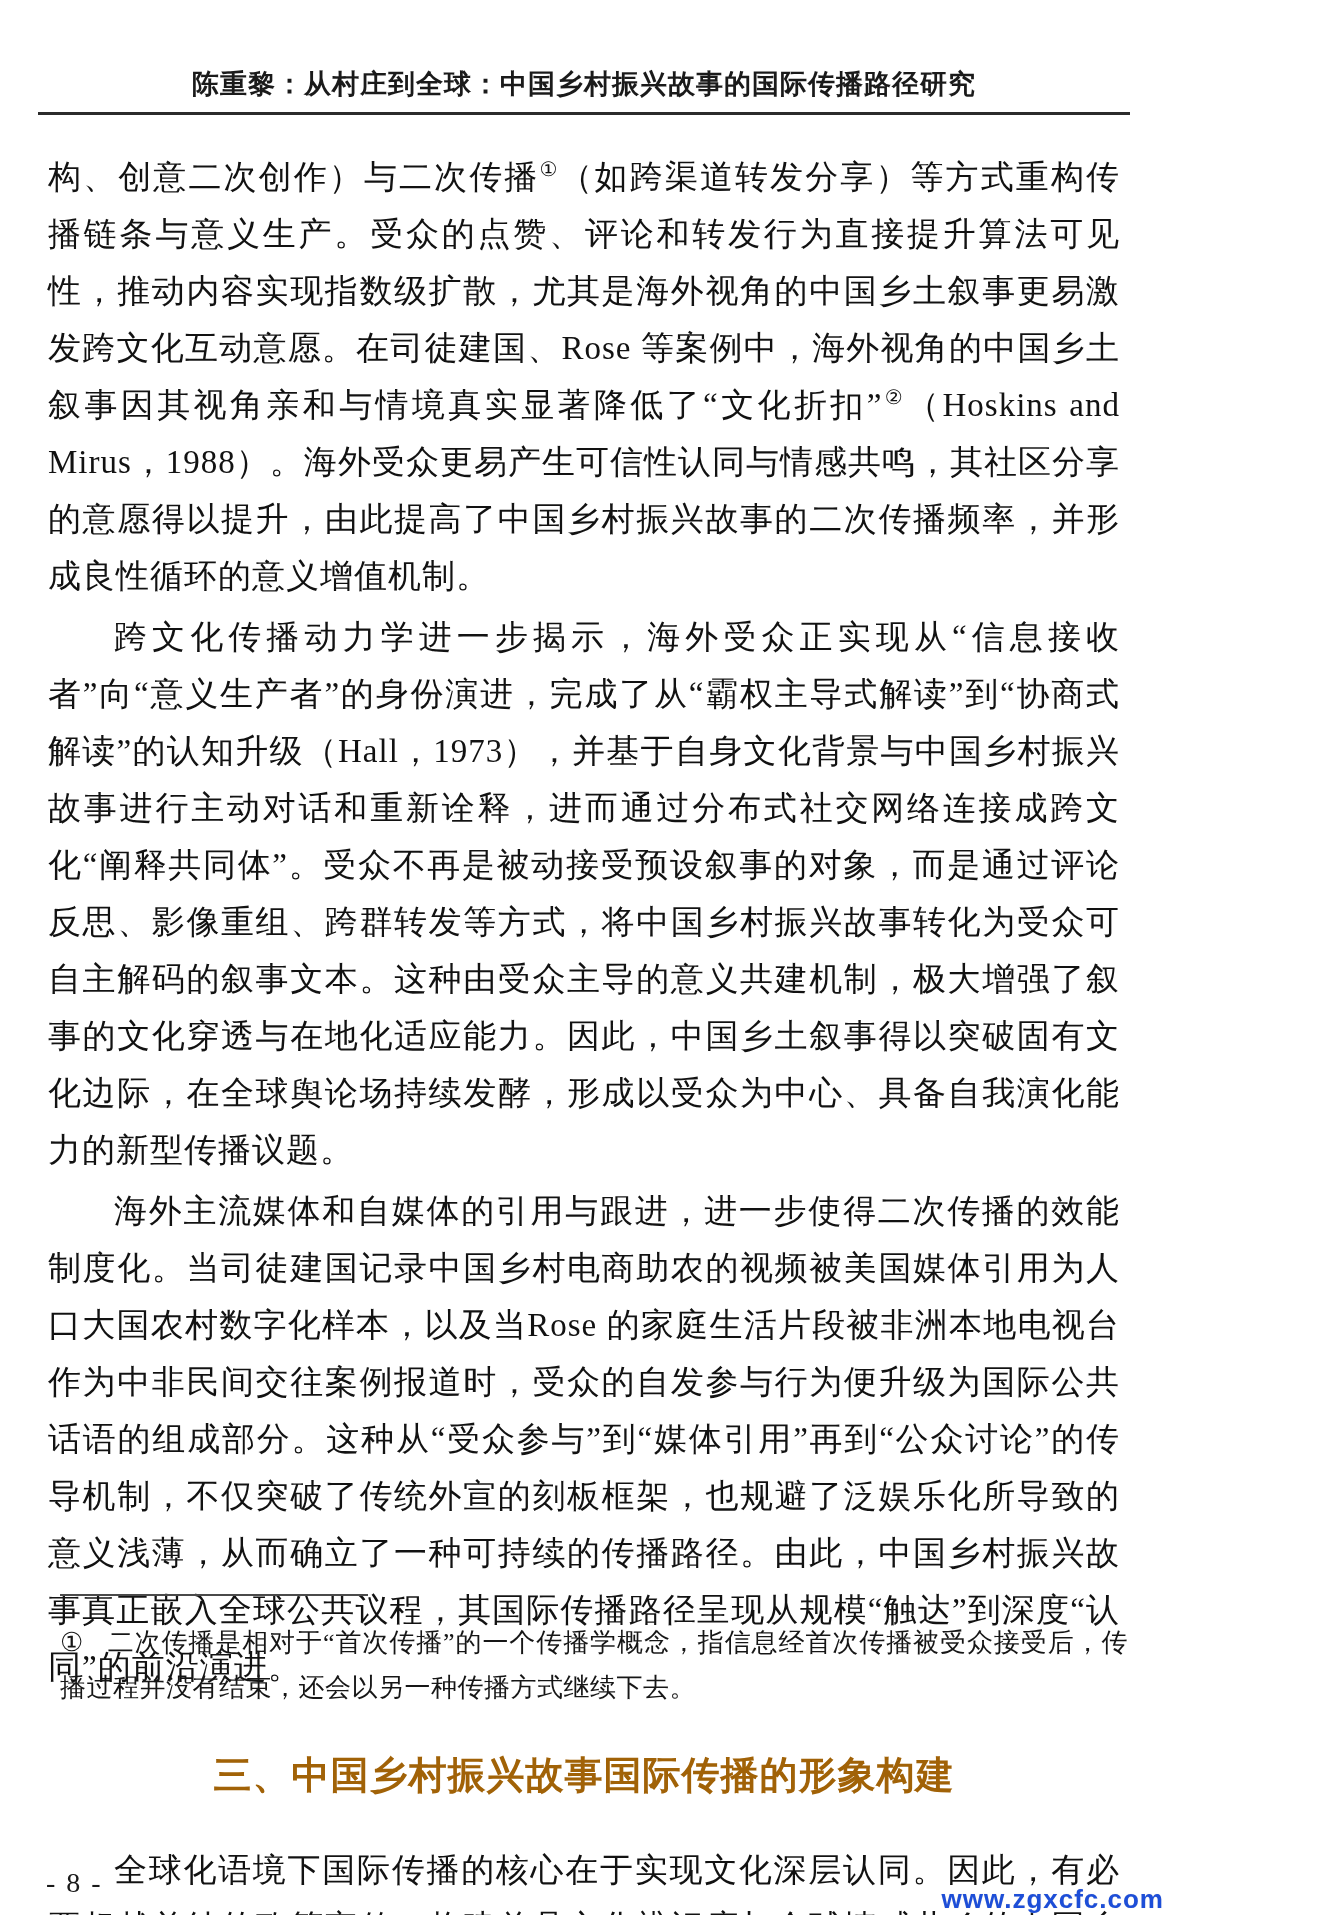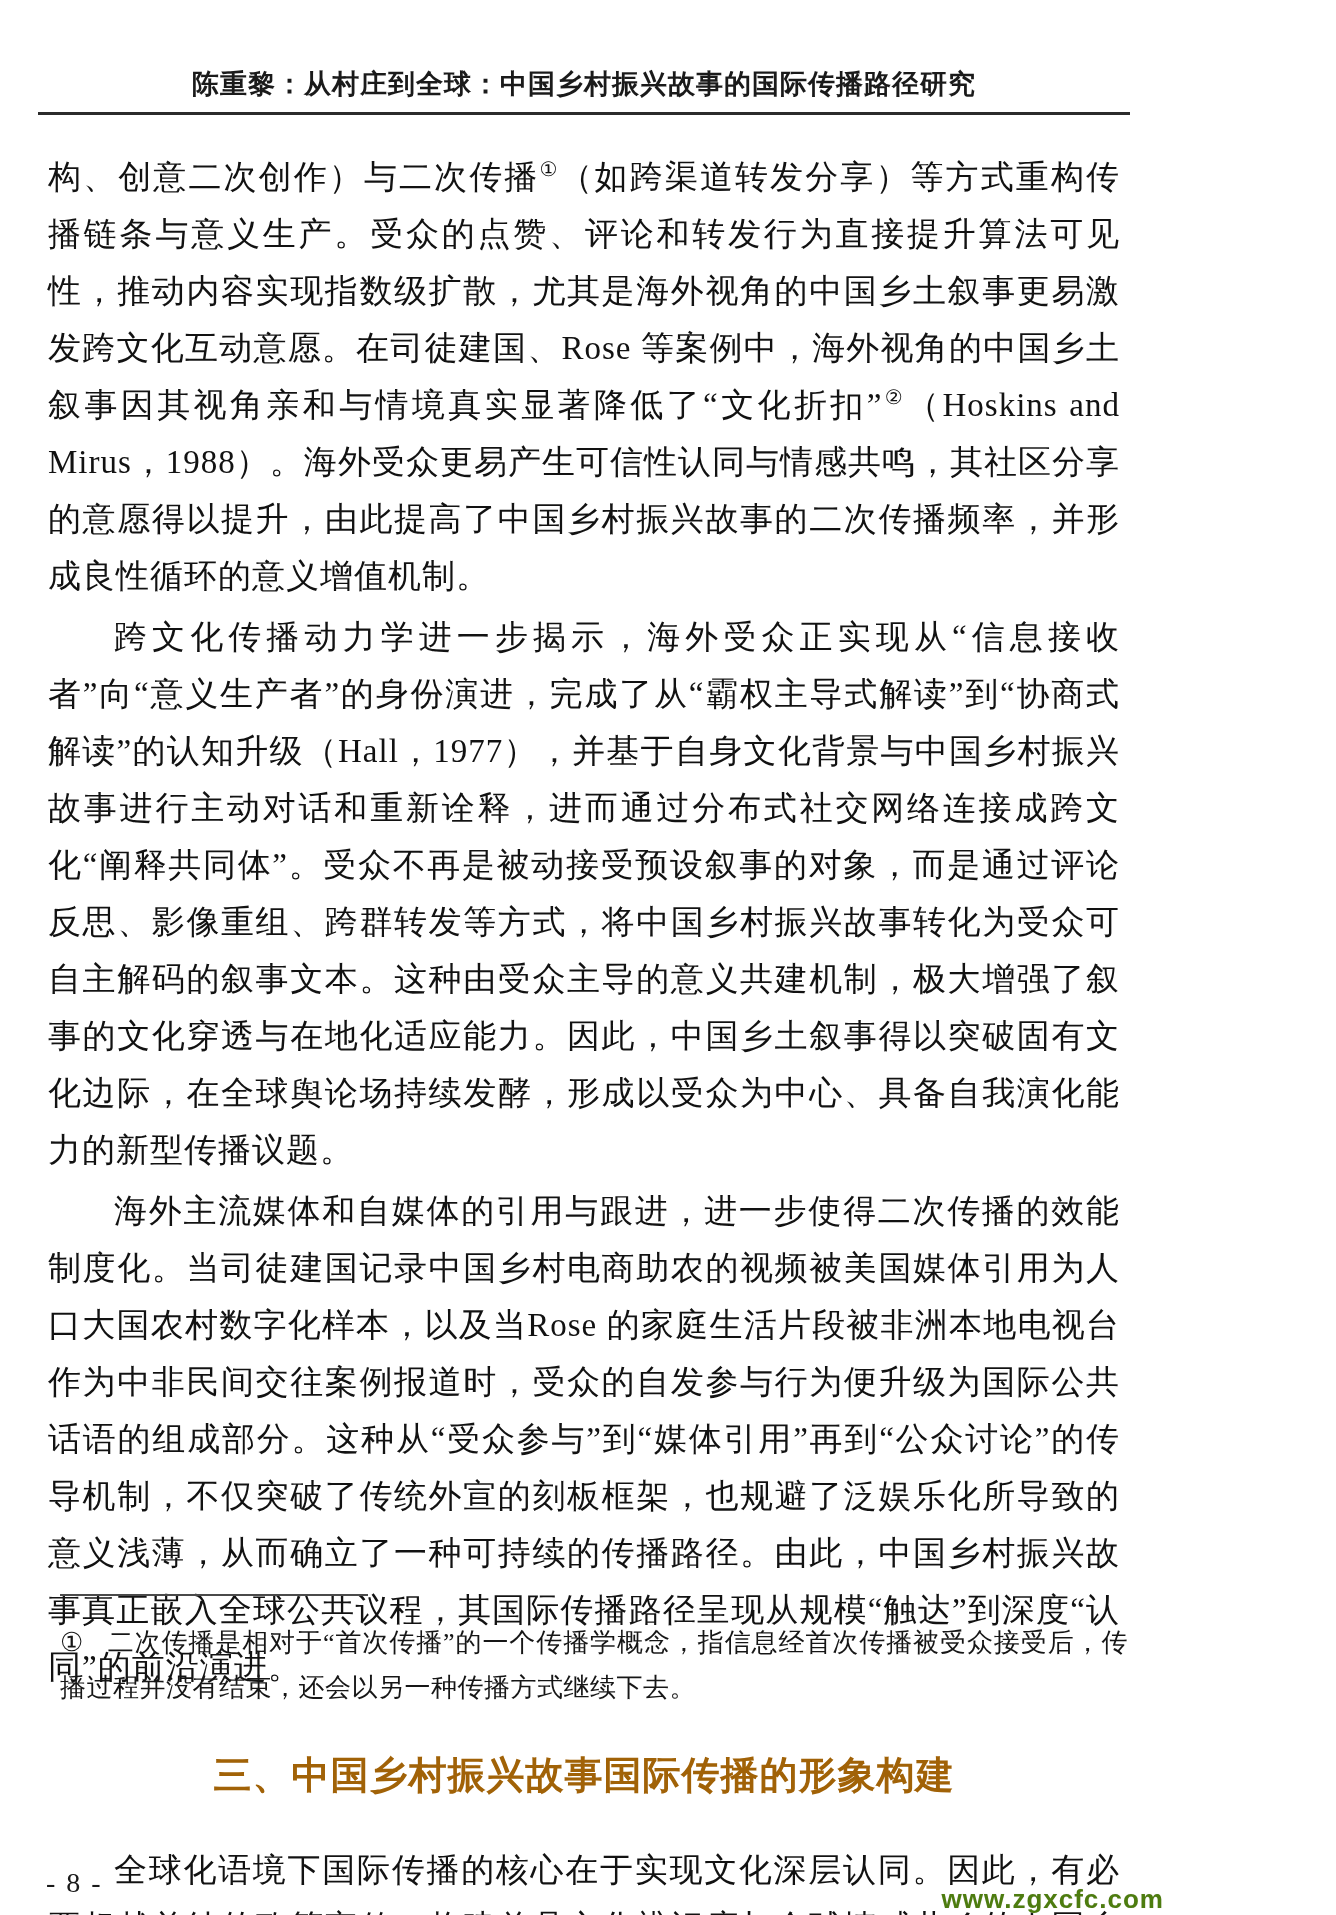--- a/index.html
+++ b/index.html
@@ -97,38 +97,38 @@
     color: #1a1a1a;
   }
   .watermark {
     position: absolute;
     right: 4px;
     bottom: 0px;
     font-family: "Liberation Sans", "DejaVu Sans", sans-serif;
     font-weight: bold;
     font-size: 26px;
     letter-spacing: 1px;
-    color: #4d7c0f;
+    color: #1d4ed8;
     text-shadow: 0 0 1px #dddbdb;
   }
 </style>
 </head>
 <body>
 
 <div class="page">
 
   <header class="header">
     <div class="header-title">陈重黎：从村庄到全球：中国乡村振兴故事的国际传播路径研究</div>
     <div class="header-rule"></div>
   </header>
 
   <main class="body-main">
     <p class="body-para"><span>构、创意二次创作）与二次传播</span><sup class="fn-ref">①</sup><span>（如跨渠道转发分享）等方式重构传播链条与意义生产。受众的点赞、评论和转发行为直接提升算法可见性，推动内容实现指数级扩散，尤其是海外视角的中国乡土叙事更易激发跨文化互动意愿。在司徒建国、Rose 等案例中，海外视角的中国乡土叙事因其视角亲和与情境真实显著降低了“文化折扣”</span><sup class="fn-ref">②</sup><span>（Hoskins and Mirus，1988）。海外受众更易产生可信性认同与情感共鸣，其社区分享的意愿得以提升，由此提高了中国乡村振兴故事的二次传播频率，并形成良性循环的意义增值机制。</span></p>
 
-    <p class="body-para indent">跨文化传播动力学进一步揭示，海外受众正实现从“信息接收者”向“意义生产者”的身份演进，完成了从“霸权主导式解读”到“协商式解读”的认知升级（Hall，1977），并基于自身文化背景与中国乡村振兴故事进行主动对话和重新诠释，进而通过分布式社交网络连接成跨文化“阐释共同体”。受众不再是被动接受预设叙事的对象，而是通过评论反思、影像重组、跨群转发等方式，将中国乡村振兴故事转化为受众可自主解码的叙事文本。这种由受众主导的意义共建机制，极大增强了叙事的文化穿透与在地化适应能力。因此，中国乡土叙事得以突破固有文化边际，在全球舆论场持续发酵，形成以受众为中心、具备自我演化能力的新型传播议题。</p>
+    <p class="body-para indent">跨文化传播动力学进一步揭示，海外受众正实现从“信息接收者”向“意义生产者”的身份演进，完成了从“霸权主导式解读”到“协商式解读”的认知升级（Hall，1973），并基于自身文化背景与中国乡村振兴故事进行主动对话和重新诠释，进而通过分布式社交网络连接成跨文化“阐释共同体”。受众不再是被动接受预设叙事的对象，而是通过评论反思、影像重组、跨群转发等方式，将中国乡村振兴故事转化为受众可自主解码的叙事文本。这种由受众主导的意义共建机制，极大增强了叙事的文化穿透与在地化适应能力。因此，中国乡土叙事得以突破固有文化边际，在全球舆论场持续发酵，形成以受众为中心、具备自我演化能力的新型传播议题。</p>
 
     <p class="body-para indent">海外主流媒体和自媒体的引用与跟进，进一步使得二次传播的效能制度化。当司徒建国记录中国乡村电商助农的视频被美国媒体引用为人口大国农村数字化样本，以及当Rose 的家庭生活片段被非洲本地电视台作为中非民间交往案例报道时，受众的自发参与行为便升级为国际公共话语的组成部分。这种从“受众参与”到“媒体引用”再到“公众讨论”的传导机制，不仅突破了传统外宣的刻板框架，也规避了泛娱乐化所导致的意义浅薄，从而确立了一种可持续的传播路径。由此，中国乡村振兴故事真正嵌入全球公共议程，其国际传播路径呈现从规模“触达”到深度“认同”的前沿演进。</p>
 
     <h2 class="section-heading">三、中国乡村振兴故事国际传播的形象构建</h2>
 
     <p class="body-para indent">全球化语境下国际传播的核心在于实现文化深层认同。因此，有必要超越单纯的政策宣传，构建兼具文化辨识度与全球情感共鸣的中国乡村振兴故事国际传播形象。然而，跨文化传播中符号系统的不可通约性使在地文化基因转译耗散，再加上“数字东方</p>
   </main>
 
   <section class="footnote-area">
     <div class="footnote-divider"></div>

